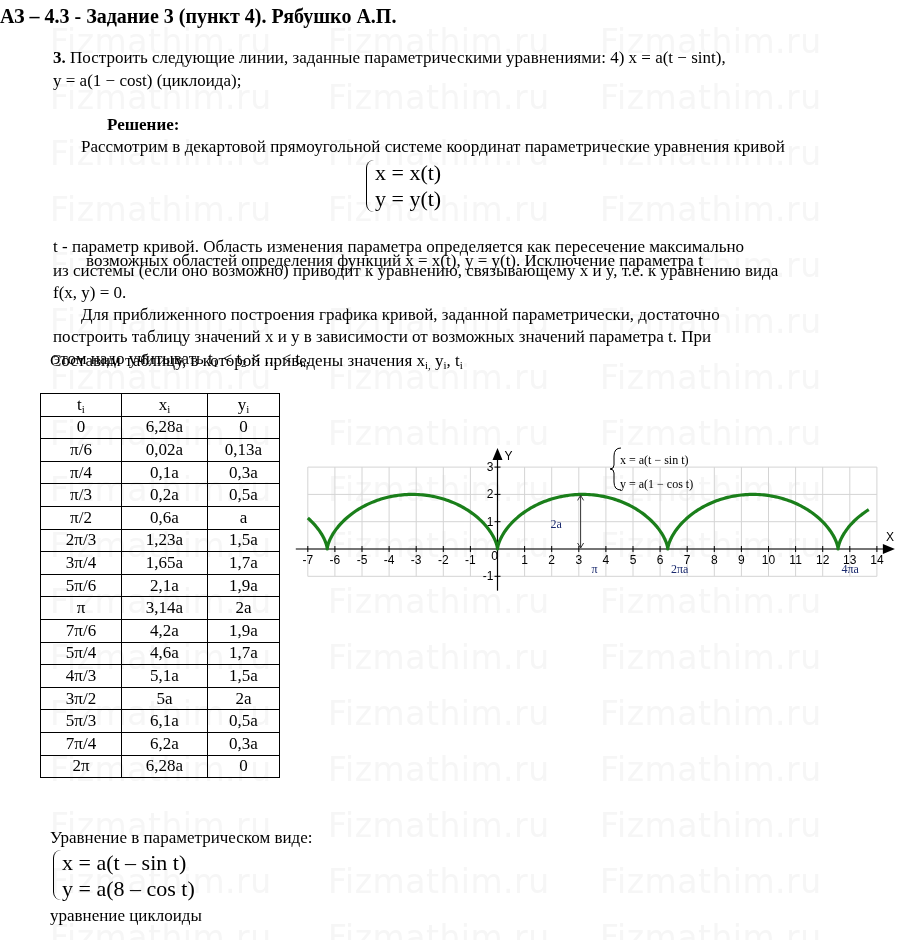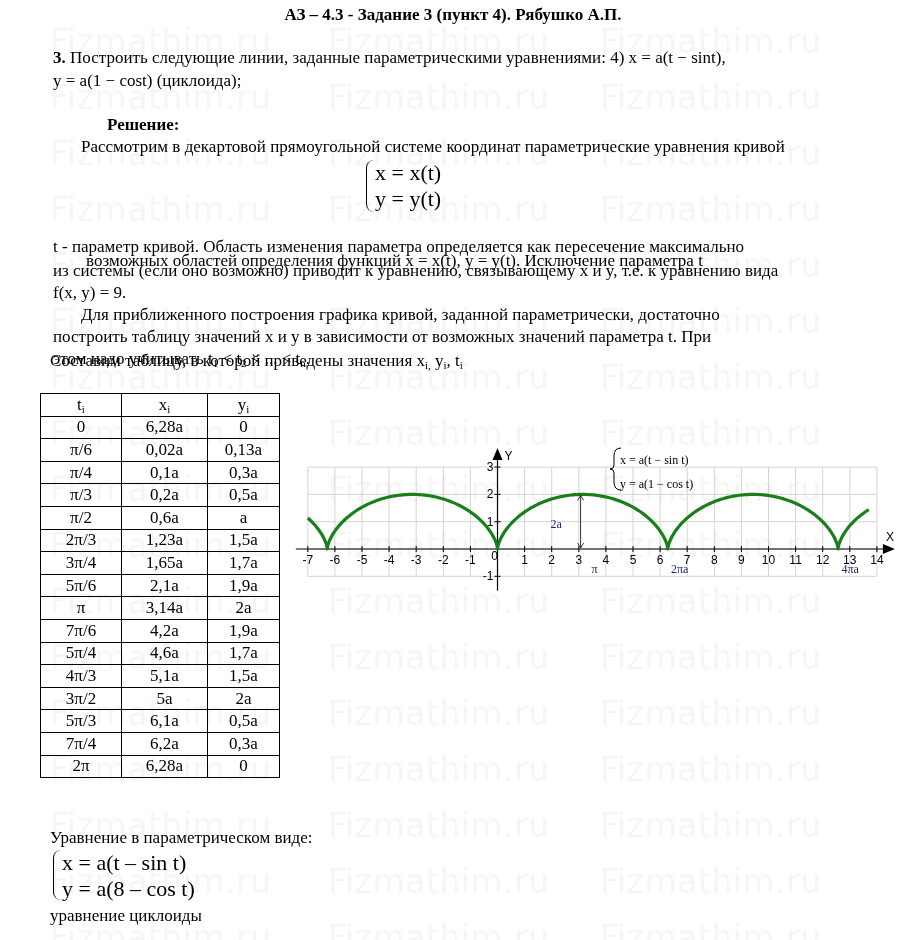--- a/index.html
+++ b/index.html
@@ -7,21 +7,21 @@
     width: 906px; height: 940px; position: relative; overflow: hidden;
     font-family: "Liberation Serif", "DejaVu Serif", serif;
     color: #000; font-size: 17px;
   }
   .wm-layer { position: absolute; left: 0; top: 0; width: 906px; height: 940px; pointer-events: none; z-index: 0; }
   .wm {
     position: absolute; font-family: "DejaVu Sans", sans-serif;
     font-size: 33px; color: #f6f6f6; letter-spacing: 0.5px; white-space: nowrap;
   }
   .abs { position: absolute; z-index: 1; white-space: nowrap; }
-  .title { left: 0; width: 906px; top: 5px; text-align: center; font-weight: bold; font-size: 17px; }
+  .title { left: 0; width: 906px; top: 5px; font-weight: bold; font-size: 20px; }
   .sup-b { font-weight: bold; }
   sub { font-size: 11px; vertical-align: -3px; line-height: 0; }
   .sys { position: absolute; z-index: 1; }
   .sys .brace {
     position: absolute; left: 0; top: 0; width: 8px; height: 100%;
     border-left: 1.4px solid #000; border-radius: 8px 0 0 8px;
   }
   .sys .brace:before {
     content: ""; position: absolute; left: -6px; top: 50%; width: 6px; height: 1px;
   }
@@ -110,21 +110,21 @@
 
 <div class="sys" style="left:366px; top:160px; width:120px; height:52px;">
   <div class="brace"></div>
   <div class="ln" style="top:0px;">x = x(t)</div>
   <div class="ln" style="top:26px;">y = y(t)</div>
 </div>
 
 <div class="abs" style="left:53px; top:217px;margin-top:20px;">t - параметр кривой. Область изменения параметра определяется как пересечение максимально</div>
 <div class="abs" style="left:53px; top:251px;margin-left:33px;">возможных областей определения функций x = x(t), y = y(t). Исключение параметра t</div>
 <div class="abs" style="left:53px; top:261px;">из системы (если оно возможно) приводит к уравнению, связывающему x и y, т.е. к уравнению вида</div>
-<div class="abs" style="left:53px; top:283px;">f(x, y) = 9.</div>
+<div class="abs" style="left:53px; top:283px;">f(x, y) = 0.</div>
 
 <div class="abs" style="left:81px; top:305px;">Для приближенного построения графика кривой, заданной параметрически, достаточно</div>
 <div class="abs" style="left:53px; top:327px;">построить таблицу значений x и y в зависимости от возможных значений параметра t. При</div>
 <div class="abs" style="left:53px; top:349px;">
   <span>этом надо учитывать t</span><sub>1</sub><span> &lt; t</span><sub>2</sub><span> &lt; ... &lt; t</span><sub>n</sub><span>.</span>
 </div>
 <div class="abs" style="left:50px; top:351px;">
   <span>Составим таблицу, в которой приведены значения x</span><sub>i,</sub><span> y</span><sub>i</sub><span>, t</span><sub>i</sub>
 </div>
 

